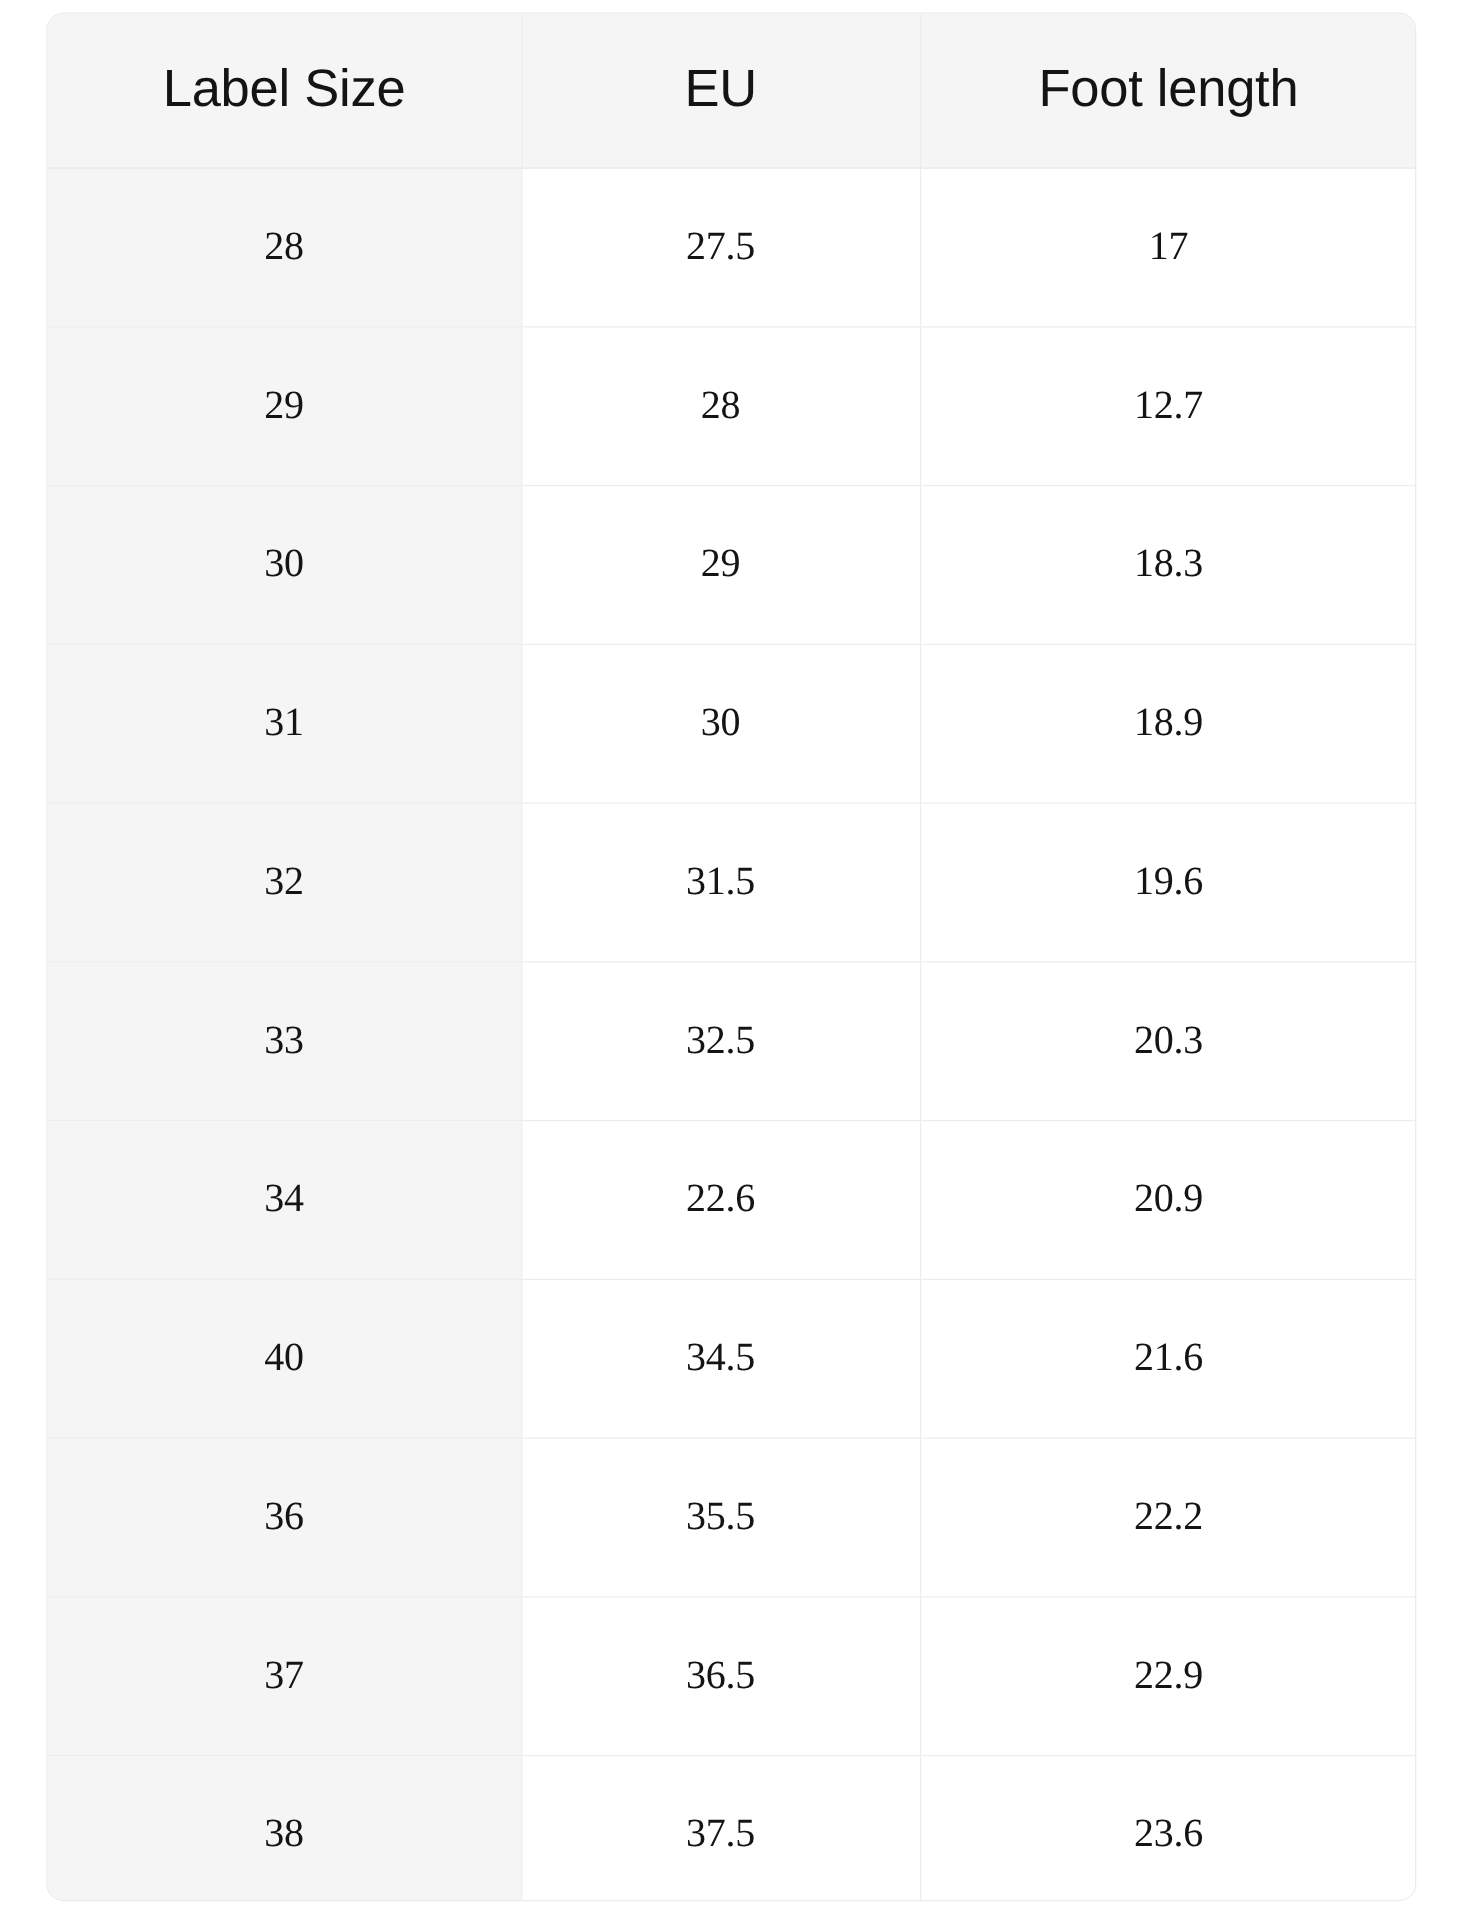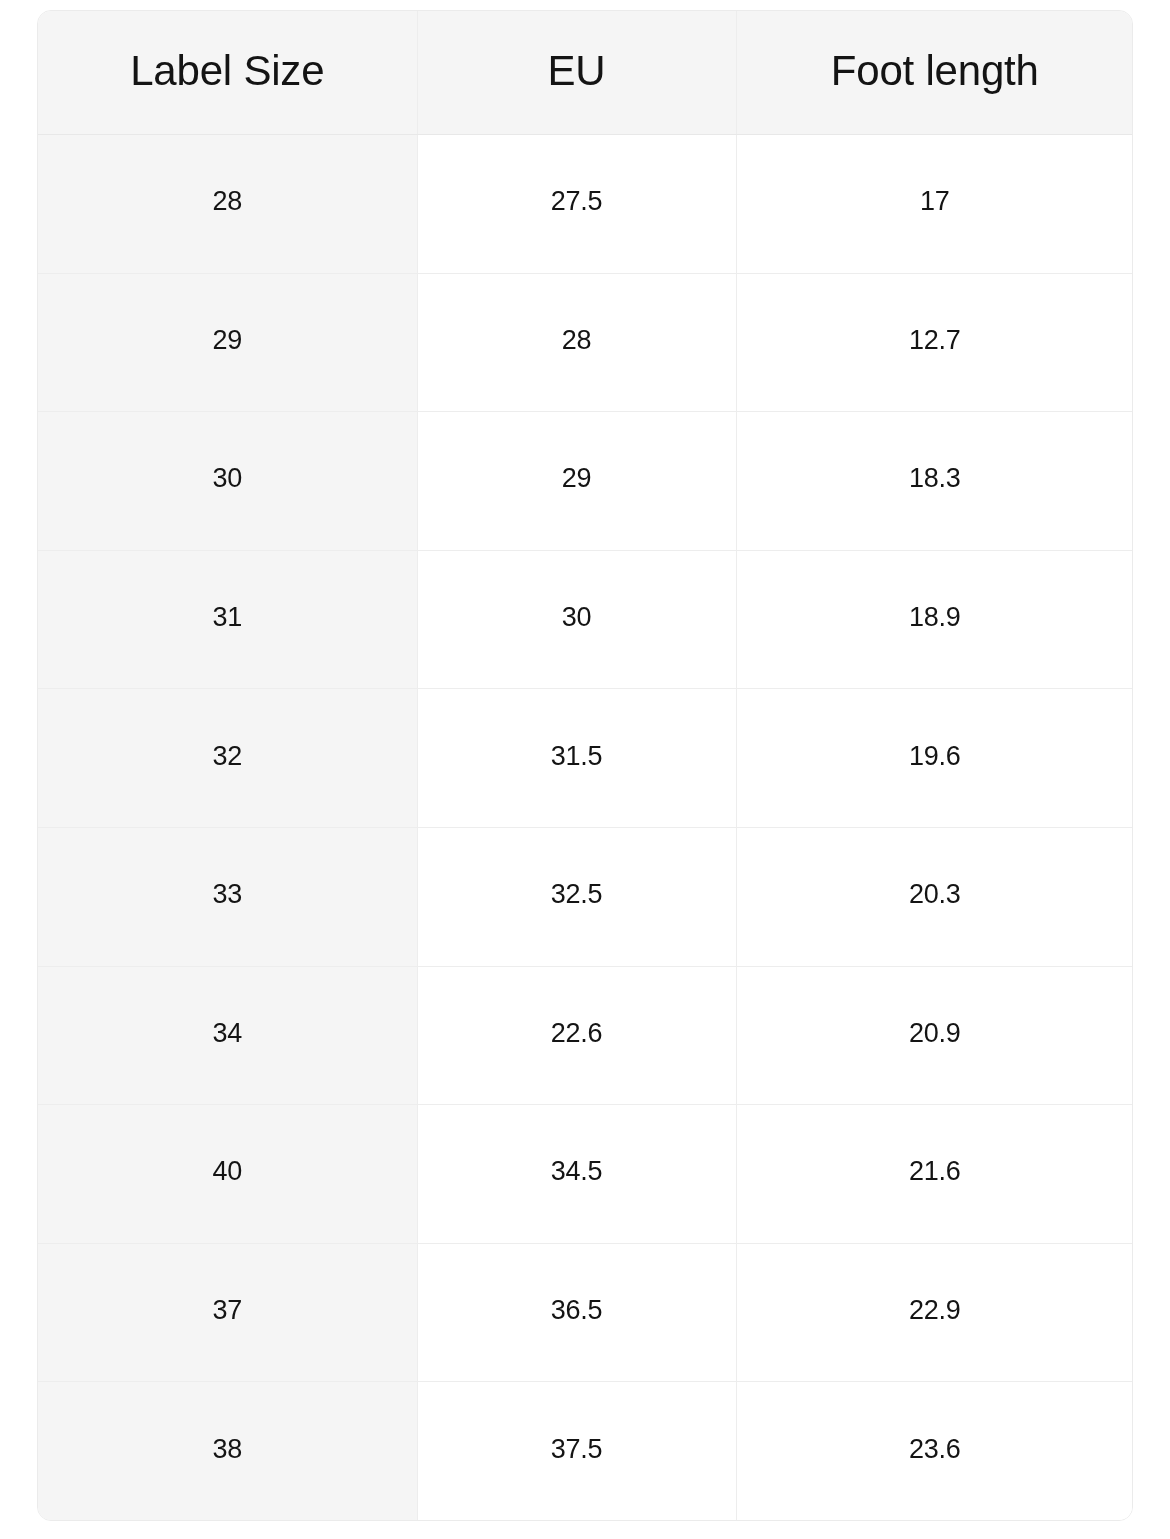--- a/index.html
+++ b/index.html
@@ -58,24 +58,25 @@
     height: 123px;
     background: #f5f5f5;
     font-size: 42px;
     line-height: 1;
     letter-spacing: -0.2px;
     border-bottom: 1px solid #e8e8e8;
   }
 
   table.size-table tbody td {
     height: 126px;
-    font-size: 27px;
+    font-size: 32px;
     line-height: 1;
     letter-spacing: -0.2px;
     background: #ffffff;
+    font-family: Liberation Serif, serif;
   }
 
   
   table.size-table tbody td.cell-label {
     background: #f5f5f5;
   }
 
   table.size-table tbody tr:last-child td {
     border-bottom: none;
   }
@@ -193,20 +194,31 @@
           </td>
         <td class="cell-eu">
             <span class="cell-inner">34.5</span>
           </td>
         <td class="cell-foot">
             <span class="cell-inner">21.6</span>
           </td>
       </tr>
       <tr>
         <td class="cell-label">
+            <span class="cell-inner">36</span>
+          </td>
+        <td class="cell-eu">
+            <span class="cell-inner">35.5</span>
+          </td>
+        <td class="cell-foot">
+            <span class="cell-inner">22.2</span>
+          </td>
+      </tr>
+      <tr>
+        <td class="cell-label">
             <span class="cell-inner">37</span>
           </td>
         <td class="cell-eu">
             <span class="cell-inner">36.5</span>
           </td>
         <td class="cell-foot">
             <span class="cell-inner">22.9</span>
           </td>
       </tr>
       <tr>

